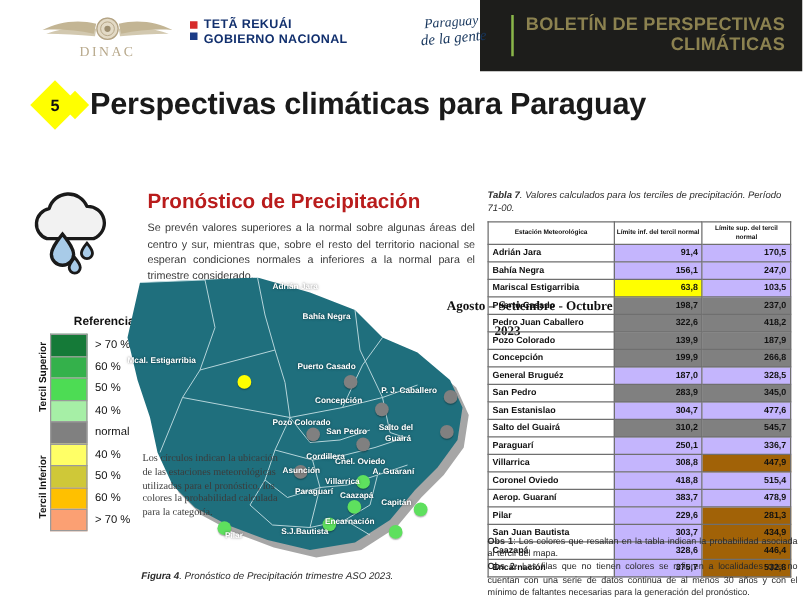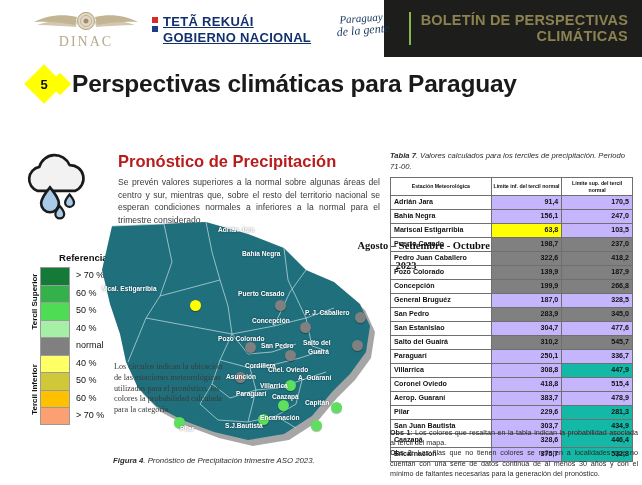--- a/index.html
+++ b/index.html
@@ -24,35 +24,34 @@
     position:absolute; right:0; top:0; width:258px; height:57px;
     background: #1d1d1b;
   }
   .dinac-logo {
     position:absolute; left:22px; top:4px; width:128px; height:50px;
     display:flex; flex-direction:column; align-items:center; justify-content:center;
   }
   .dinac-wings { width:110px; height:28px; }
   .dinac-text {
     font-family:"Liberation Serif", serif;
-    font-size:14px; letter-spacing:2px; color:#b8a98c; margin-top:-2px;
+    font-size:11px; letter-spacing:2px; color:#b8a98c; margin-top:-2px;
   }
   .gob-block {
     position:absolute; left:152px; top:14px;
     display:flex; align-items:flex-start; gap:5px;
   }
   .gob-squares { display:flex; flex-direction:column; gap:3px; padding-top:3px; }
   .sq { width:6px; height:6px; }
   .sq.red { background:#d62b2b; }
   .sq.blue { background:#1b3c87; }
   .gob-lines { line-height:1.22; }
   .gob-l1, .gob-l2 {
-    font-size:13px; font-weight:bold; color:#12306e; letter-spacing:.3px;
+    font-size:10px; font-weight:bold; color:#12306e; letter-spacing:.3px;
     font-family:"Liberation Sans", sans-serif;
-    text-decoration:underline;
   }
   .pgy-logo {
     position:absolute; left:322px; top:12px; width:78px;
     text-align:center; color:#17365d;
     font-family:"Liberation Serif", serif; font-style:italic;
   }
   .pgy-l1 { font-size:11px; transform:rotate(-4deg); }
   .pgy-l2 { font-size:12px; transform:rotate(-5deg); margin-top:-1px; margin-left:4px; }
   .pgy-divider {
     position:absolute; left:409px; top:12px; width:2px; height:33px; background:#8ab64a;
@@ -174,21 +173,21 @@
     text-align:center;
   }
   table.vals td {
     border:1px solid #6f6f6f; padding:1px 3px; color:#111;
     font-weight:bold; height:11px; line-height:11px;
   }
   td.name { text-align:left; width:101px; }
   td.num  { text-align:right; width:71px; }
   td.g { background:#808080; }
   td.y { background:#ffff00; }
-  td.lg { background:#14b8a6; }
+  td.lg { background:#a16207; }
   td.w { background:#c4b5fd; }
 
   .obs {
     position:absolute; left:390px; top:428px; width:248px;
     font-size:7.2px; color:#2b2b2b; line-height:1.42; text-align:justify;
   }
   .obs b { font-weight:bold; }
 </style>
 </head>
 <body>

